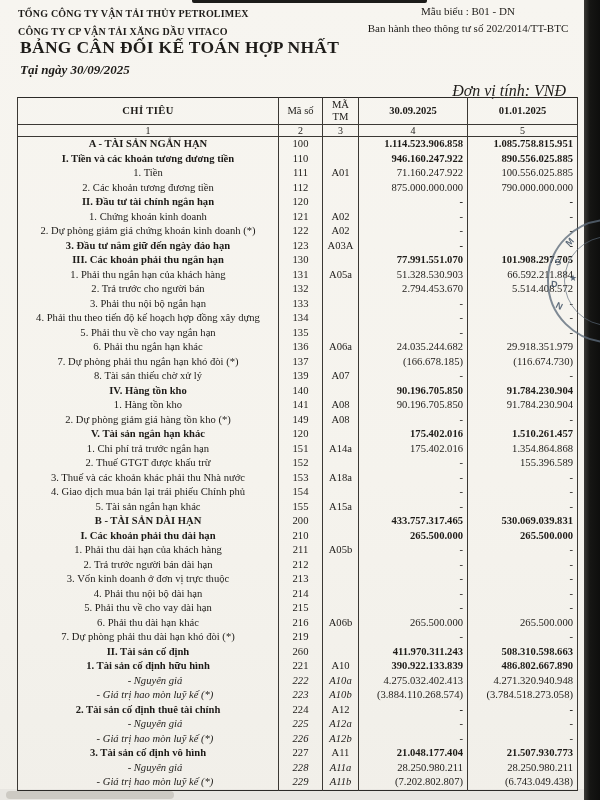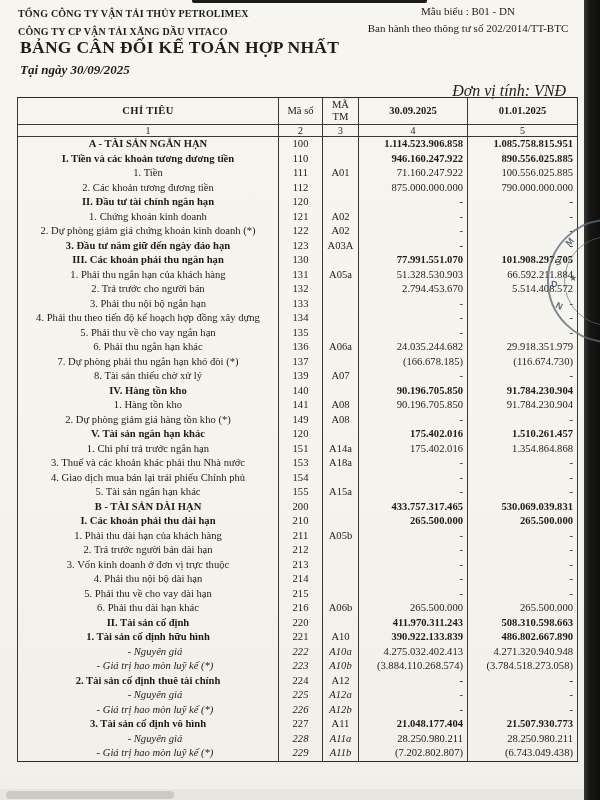--- a/index.html
+++ b/index.html
@@ -266,20 +266,27 @@
           <td class="c-val">1.510.261.457</td>
         </tr>
         <tr class="row-item">
           <td class="c-label">1. Chi phí trả trước ngắn hạn</td>
           <td class="c-code">151</td>
           <td class="c-tm">A14a</td>
           <td class="c-val">175.402.016</td>
           <td class="c-val">1.354.864.868</td>
         </tr>
         <tr class="row-item">
+          <td class="c-label">2. Thuế GTGT được khấu trừ</td>
+          <td class="c-code">152</td>
+          <td class="c-tm"></td>
+          <td class="c-val">-</td>
+          <td class="c-val">155.396.589</td>
+        </tr>
+        <tr class="row-item">
           <td class="c-label">3. Thuế và các khoản khác phải thu Nhà nước</td>
           <td class="c-code">153</td>
           <td class="c-tm">A18a</td>
           <td class="c-val">-</td>
           <td class="c-val">-</td>
         </tr>
         <tr class="row-item">
           <td class="c-label">4. Giao dịch mua bán lại trái phiếu Chính phủ</td>
           <td class="c-code">154</td>
           <td class="c-tm"></td>
@@ -342,23 +349,30 @@
           <td class="c-val">-</td>
           <td class="c-val">-</td>
         </tr>
         <tr class="row-item">
           <td class="c-label">6. Phải thu dài hạn khác</td>
           <td class="c-code">216</td>
           <td class="c-tm">A06b</td>
           <td class="c-val">265.500.000</td>
           <td class="c-val">265.500.000</td>
         </tr>
+        <tr class="row-item">
+          <td class="c-label">7. Dự phòng phải thu dài hạn khó đòi (*)</td>
+          <td class="c-code">219</td>
+          <td class="c-tm"></td>
+          <td class="c-val">-</td>
+          <td class="c-val">-</td>
+        </tr>
         <tr class="row-section">
           <td class="c-label">II. Tài sản cố định</td>
-          <td class="c-code">220</td>
+          <td class="c-code">260</td>
           <td class="c-tm"></td>
           <td class="c-val">411.970.311.243</td>
           <td class="c-val">508.310.598.663</td>
         </tr>
         <tr class="row-section">
           <td class="c-label">1. Tài sản cố định hữu hình</td>
           <td class="c-code">221</td>
           <td class="c-tm">A10</td>
           <td class="c-val">390.922.133.839</td>
           <td class="c-val">486.802.667.890</td>

